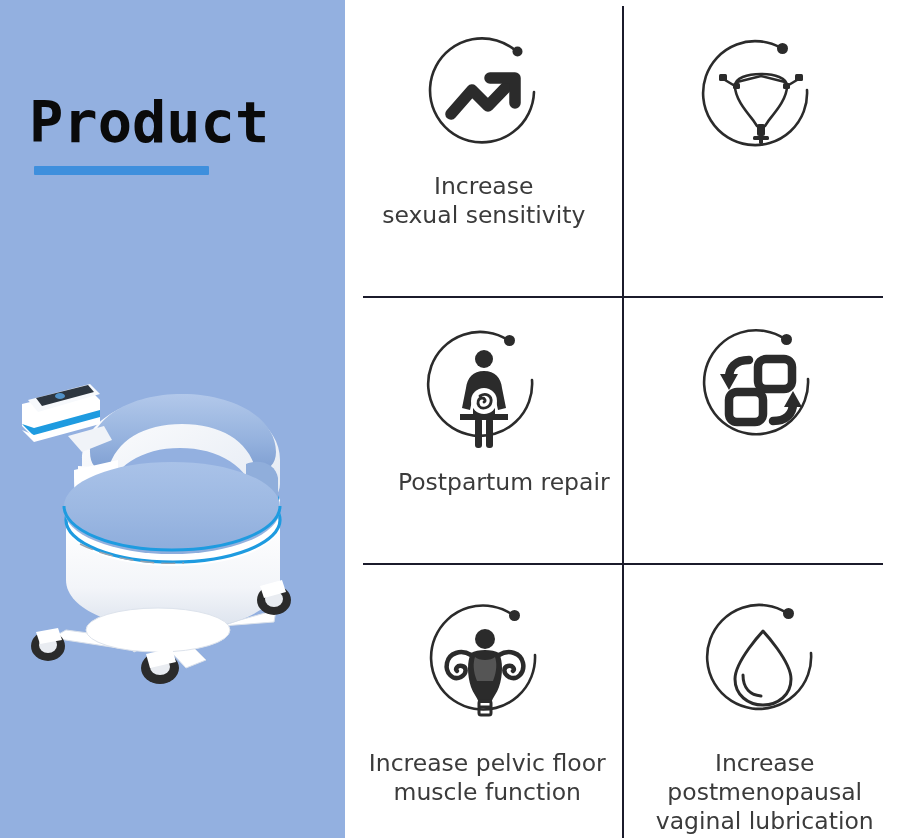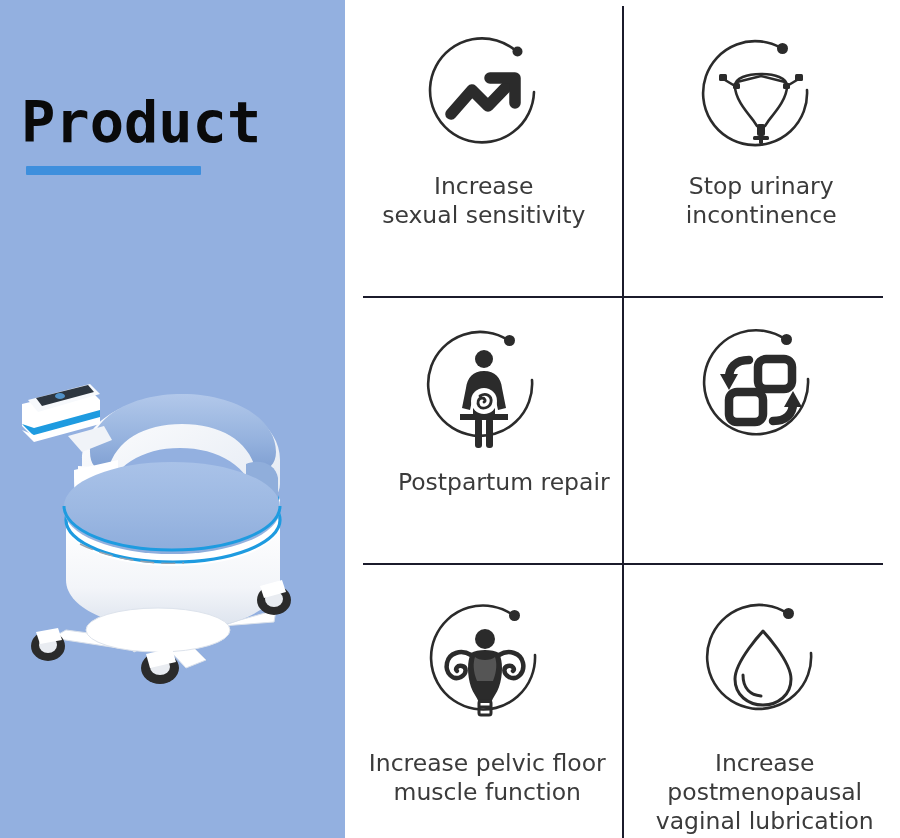--- a/index.html
+++ b/index.html
@@ -23,21 +23,21 @@
   .left-panel {
     position: relative;
     width: 345px;
     height: 838px;
     background: #93b0e0;
     flex: 0 0 345px;
     overflow: hidden;
   }
   .title-block {
     position: absolute;
-    left: 21px;
+    left: 29px;
     top: 84px;
     width: 300px;
   }
   .title-line {
     font-family: "DejaVu Sans Mono", "Liberation Mono", monospace;
     font-weight: bold;
     font-size: 57px;
     line-height: 76px;
     color: #0a0a0a;
     letter-spacing: 0px;
@@ -251,22 +251,20 @@
             <path d="M92 56 L102 50" stroke="#2b2b2b" stroke-width="2.6" stroke-linecap="round"></path>
             <rect x="24" y="44" width="8" height="7" rx="1.5" fill="#2b2b2b"></rect>
             <rect x="100" y="44" width="8" height="7" rx="1.5" fill="#2b2b2b"></rect>
             <rect x="38" y="53" width="7" height="6" rx="1.5" fill="#2b2b2b"></rect>
             <rect x="88" y="53" width="7" height="6" rx="1.5" fill="#2b2b2b"></rect>
             <rect x="62" y="94" width="8" height="12" rx="2" fill="#2b2b2b"></rect>
             <rect x="58" y="106" width="16" height="4" rx="1.5" fill="#2b2b2b"></rect>
             <rect x="64" y="104" width="4" height="10" rx="1.5" fill="#2b2b2b"></rect>
           </svg>
         </div>
-        <div class="cell-label">Stop urinary
-incontinence</div>
       </div>
 
       <div class="cell r2">
         <div class="icon-holder">
           <svg width="132" height="132" viewBox="0 0 132 132">
             <path d="M90 18 A52 52 0 1 0 114 58" fill="none" stroke="#2b2b2b" stroke-width="2.6" stroke-linecap="round"></path>
             <circle cx="91.5" cy="18.5" r="5.5" fill="#2b2b2b"></circle>
             <circle cx="66" cy="37" r="9" fill="#2b2b2b"></circle>
             <path d="M66 49 C77 49 83 56 84 66 L88 86 L80 88 L77 74 L77 92 L90 92 L90 98 L42 98 L42 92 L55 92 L55 74 L52 88 L44 86 L48 66 C49 56 55 49 66 49 Z" fill="#2b2b2b"></path>
             <rect x="57" y="96" width="7" height="30" rx="3" fill="#2b2b2b"></rect>

